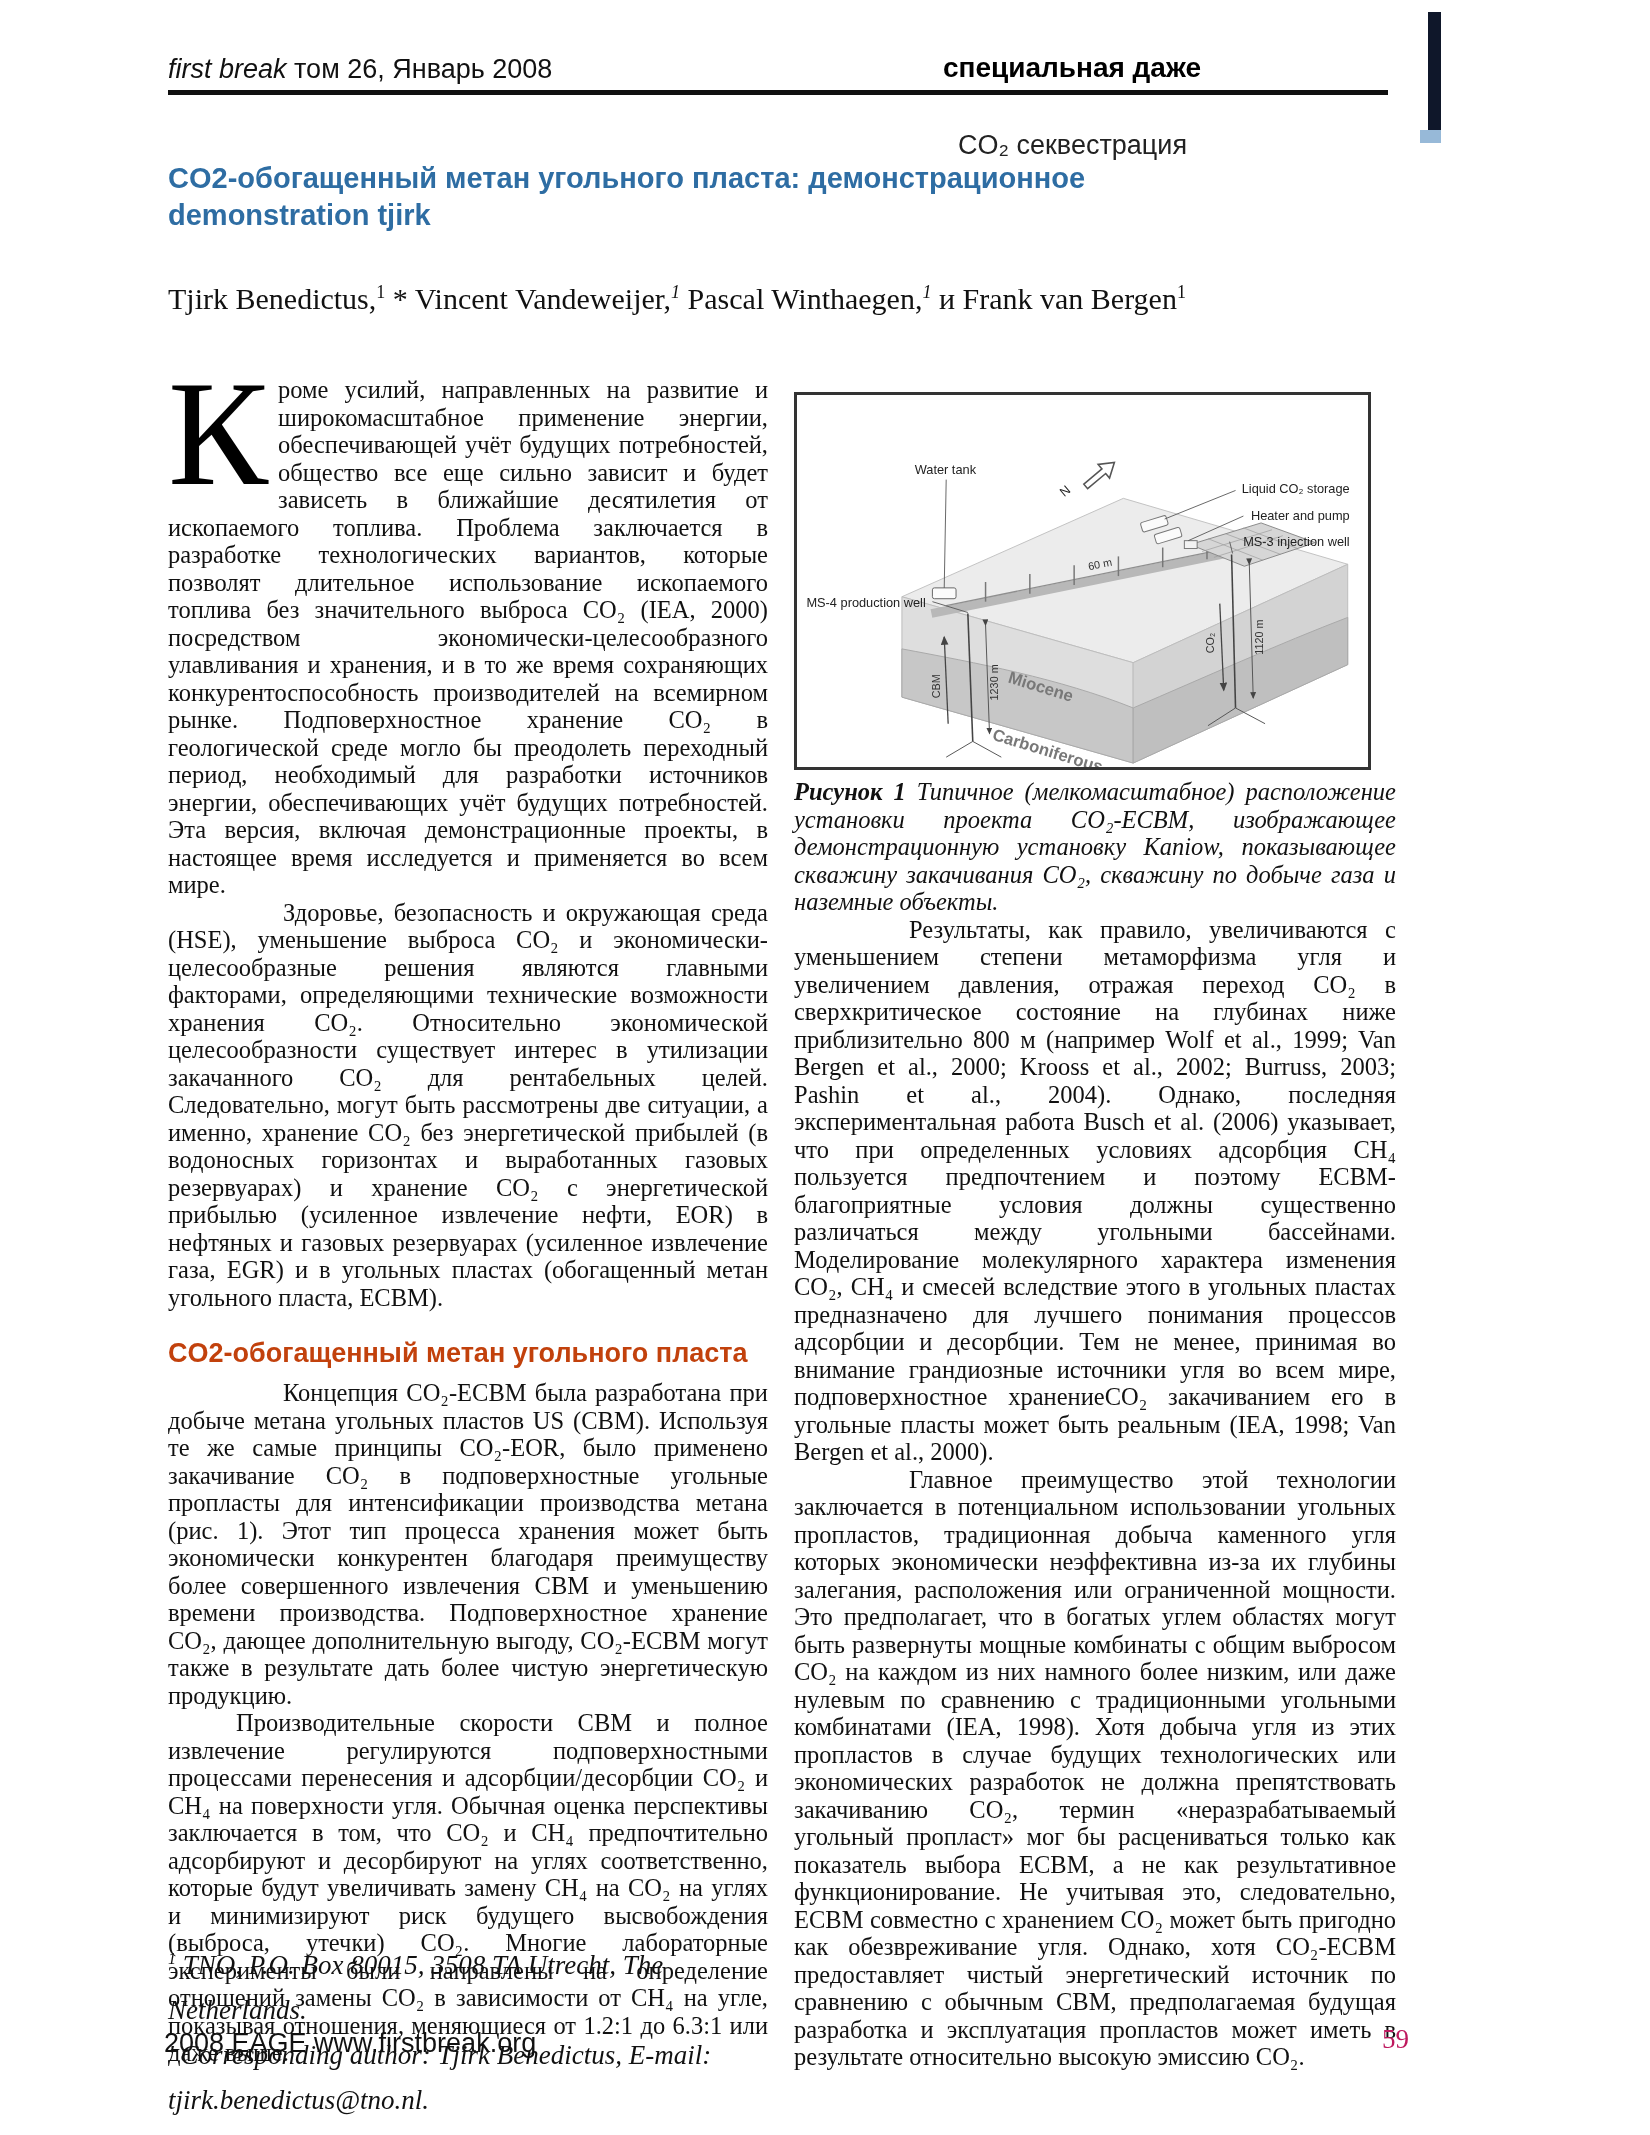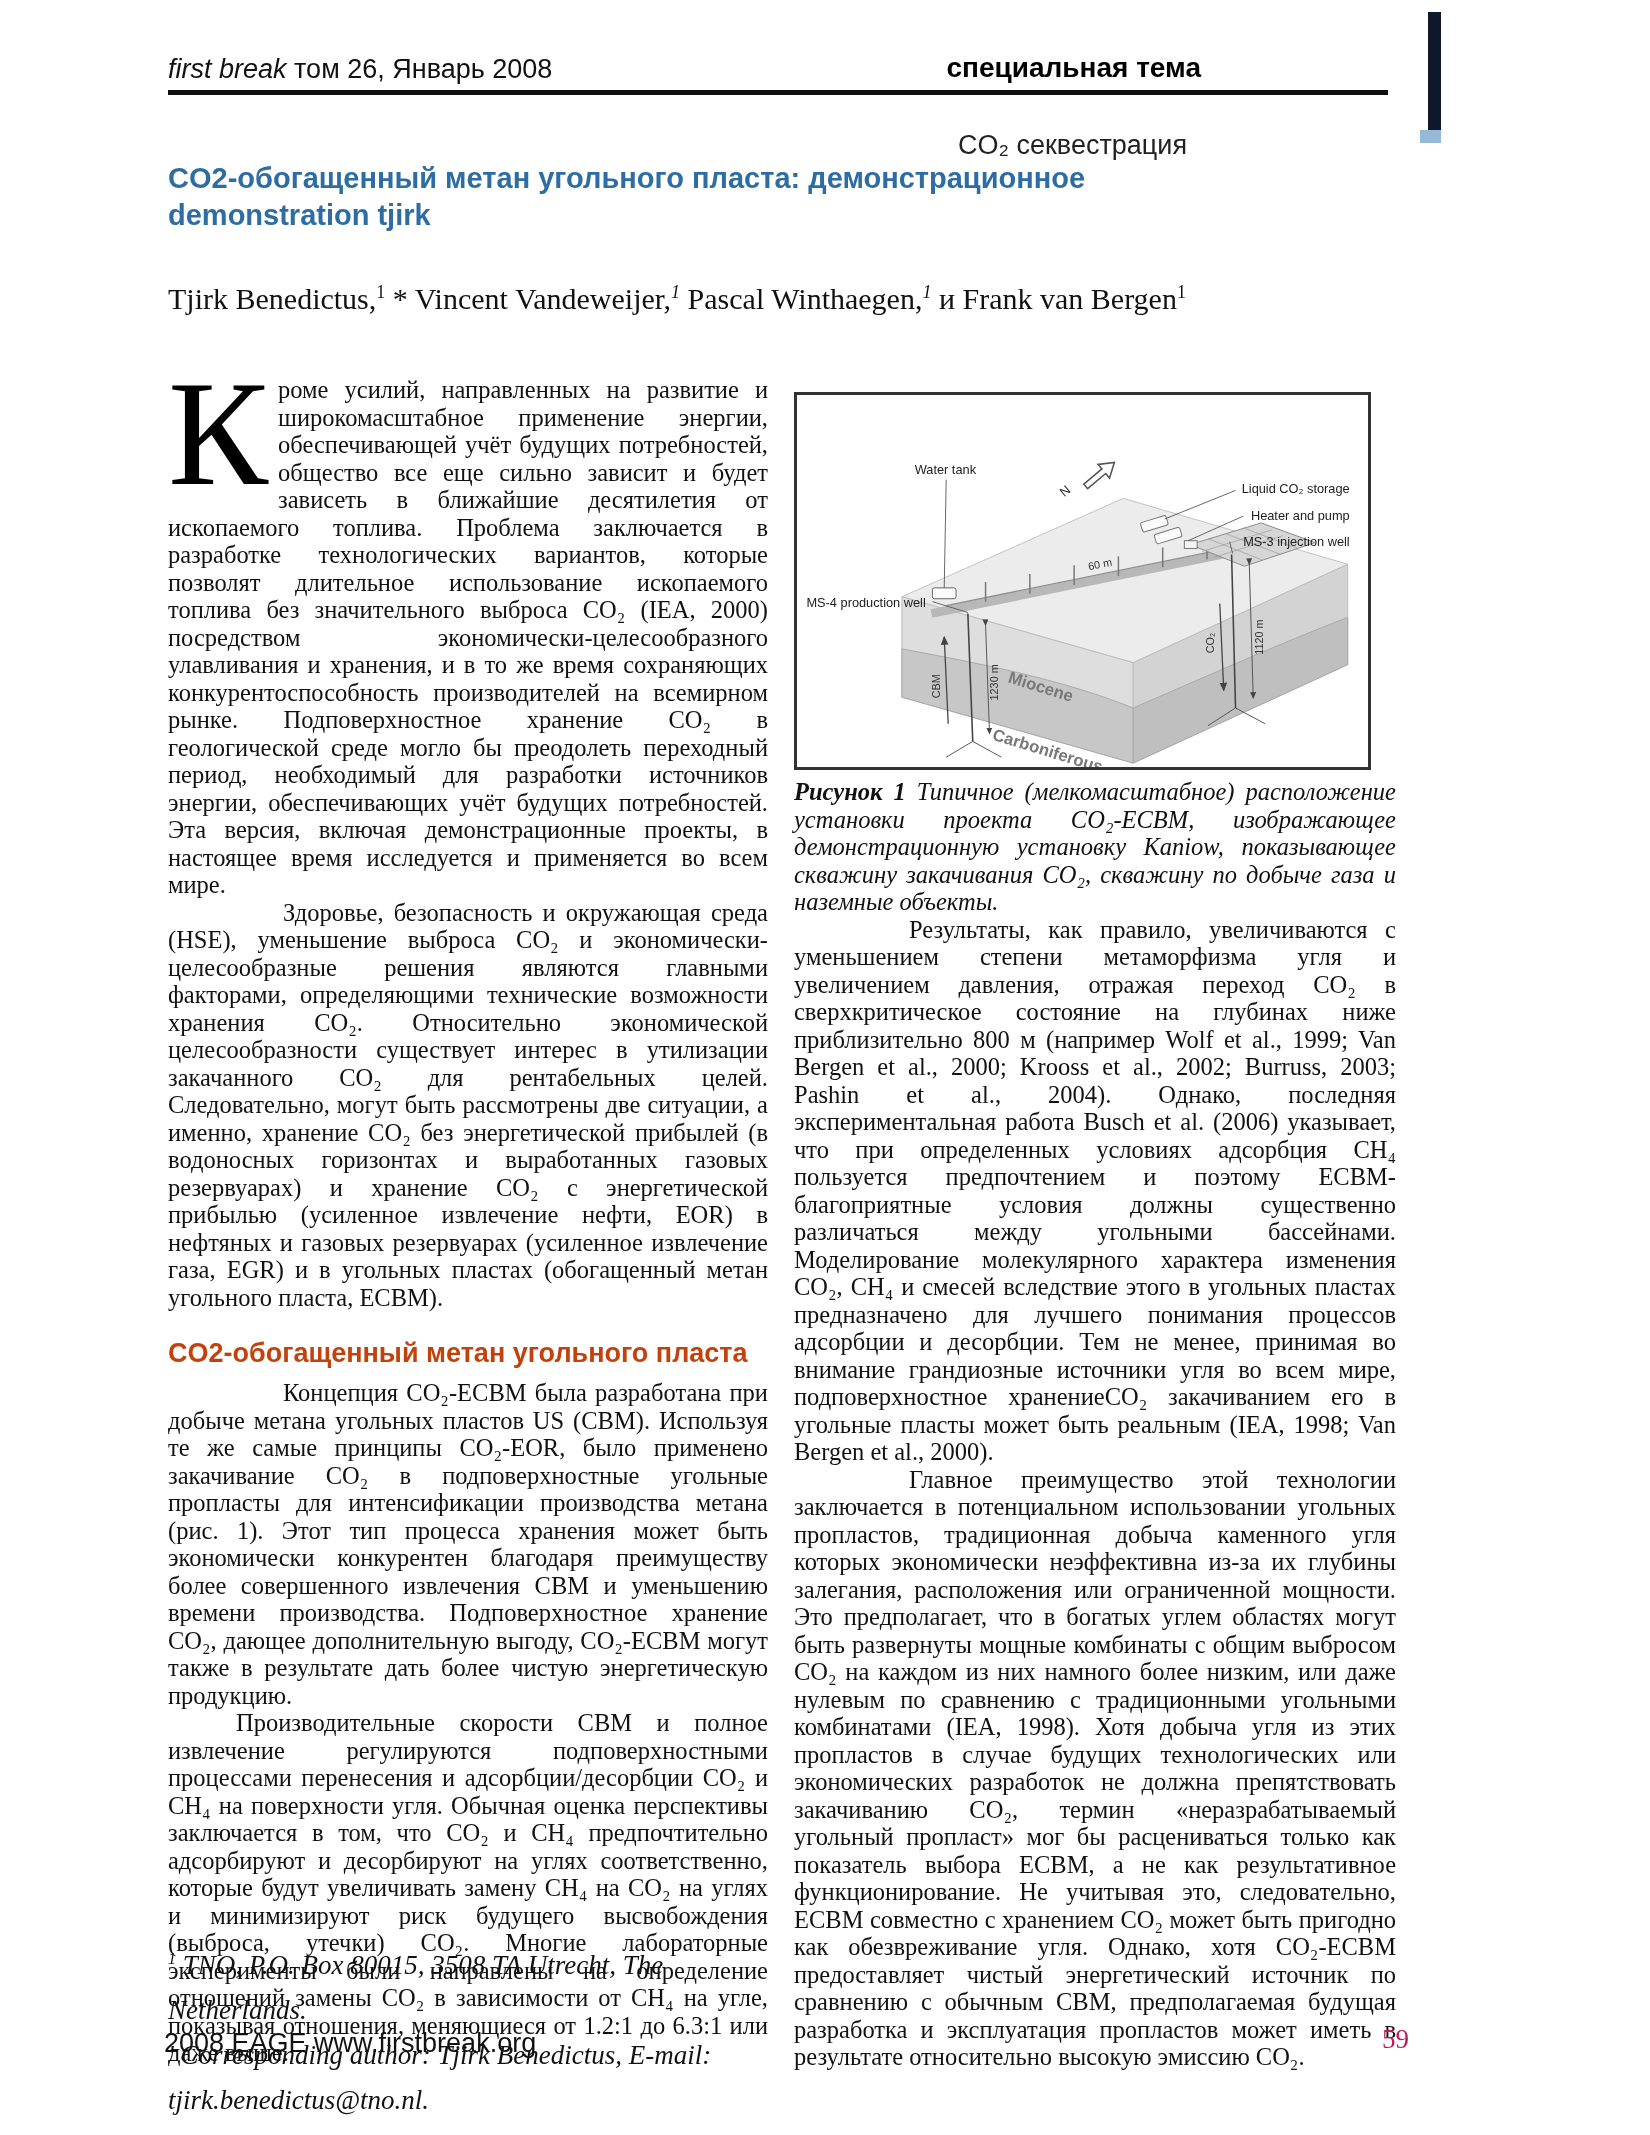--- a/index.html
+++ b/index.html
@@ -76,21 +76,21 @@
   .fig-strata { font-family:"Liberation Sans","DejaVu Sans",sans-serif; font-size:17px; fill:#787878; font-weight:bold; }
 </style>
 </head>
 <body>
 
 <div class="page">
 
   <div class="masthead-left">
     <span class="jname">first break</span><span> том 26, Январь 2008</span>
   </div>
-  <div class="masthead-right">специальная тема</div>
+  <div class="masthead-right">специальная даже</div>
   <div class="head-rule"></div>
   <div class="topic-line">CO₂ секвестрация</div>
   <div class="logo">
     <span>fb</span>
   </div>
   <div class="logo-strip"></div>
 
   <h1 class="title">
     <div>CO2-обогащенный метан угольного пласта: демонстрационное</div>
     <div>demonstration tjirk</div>

